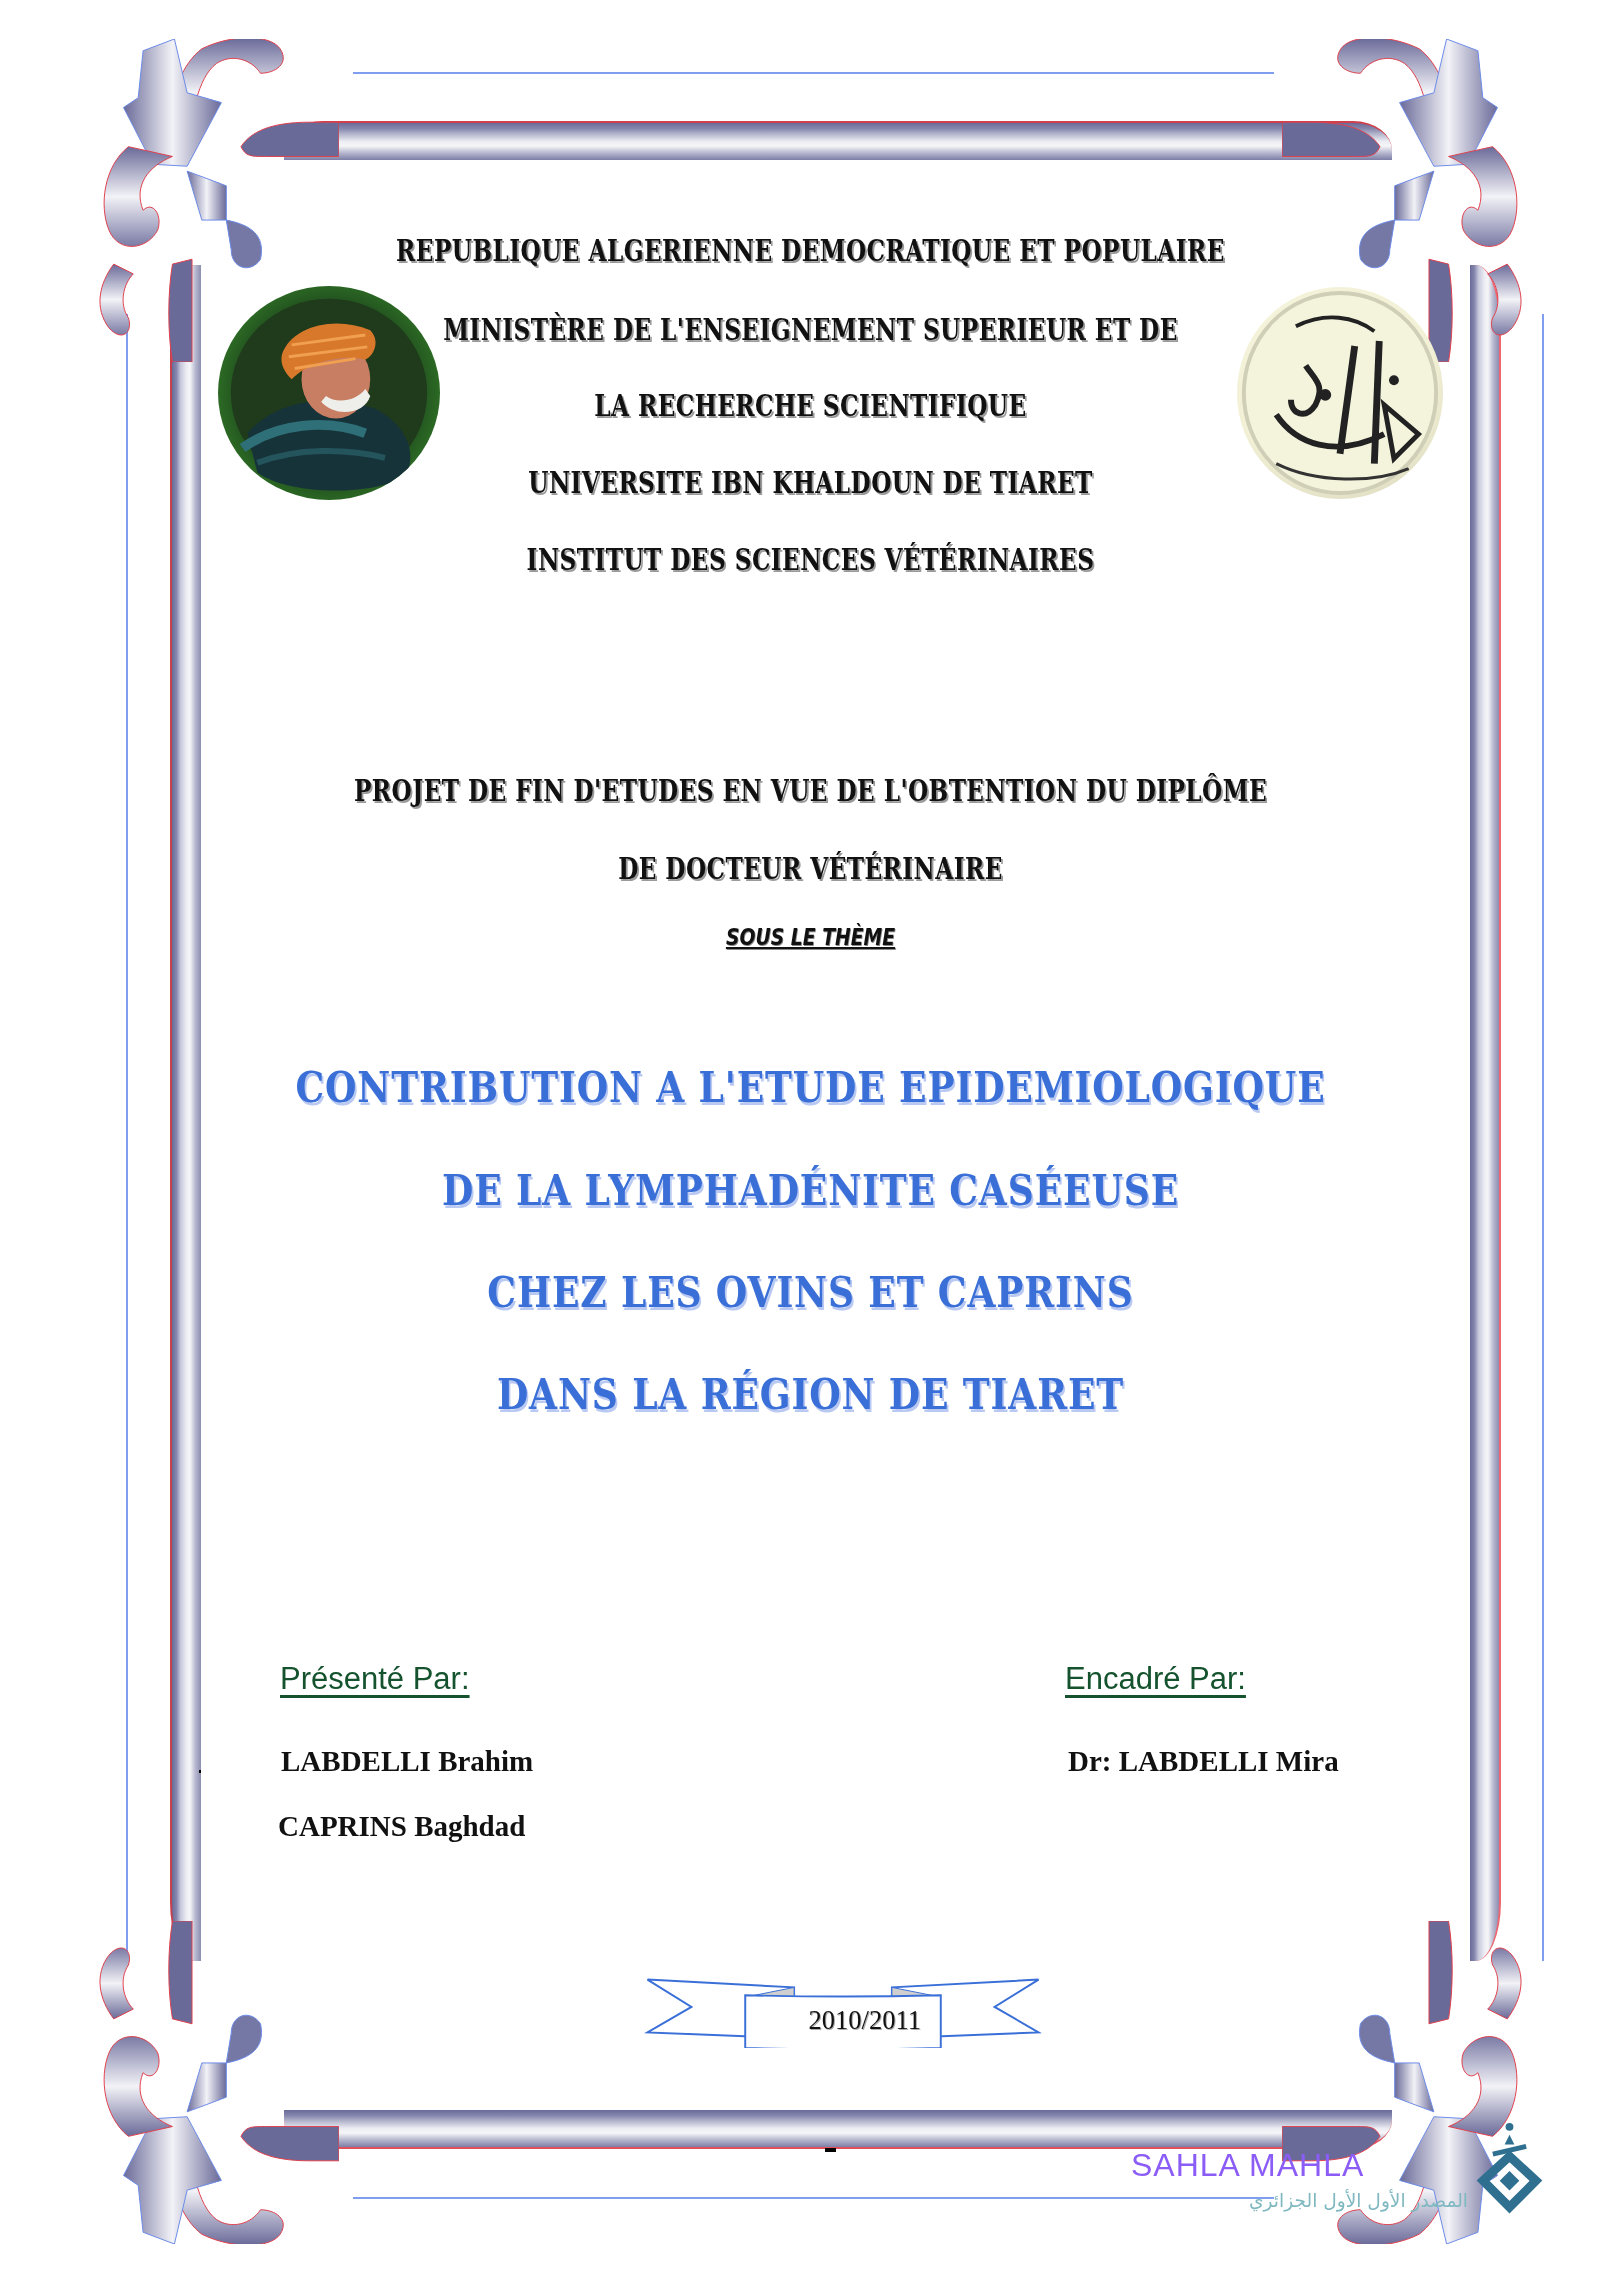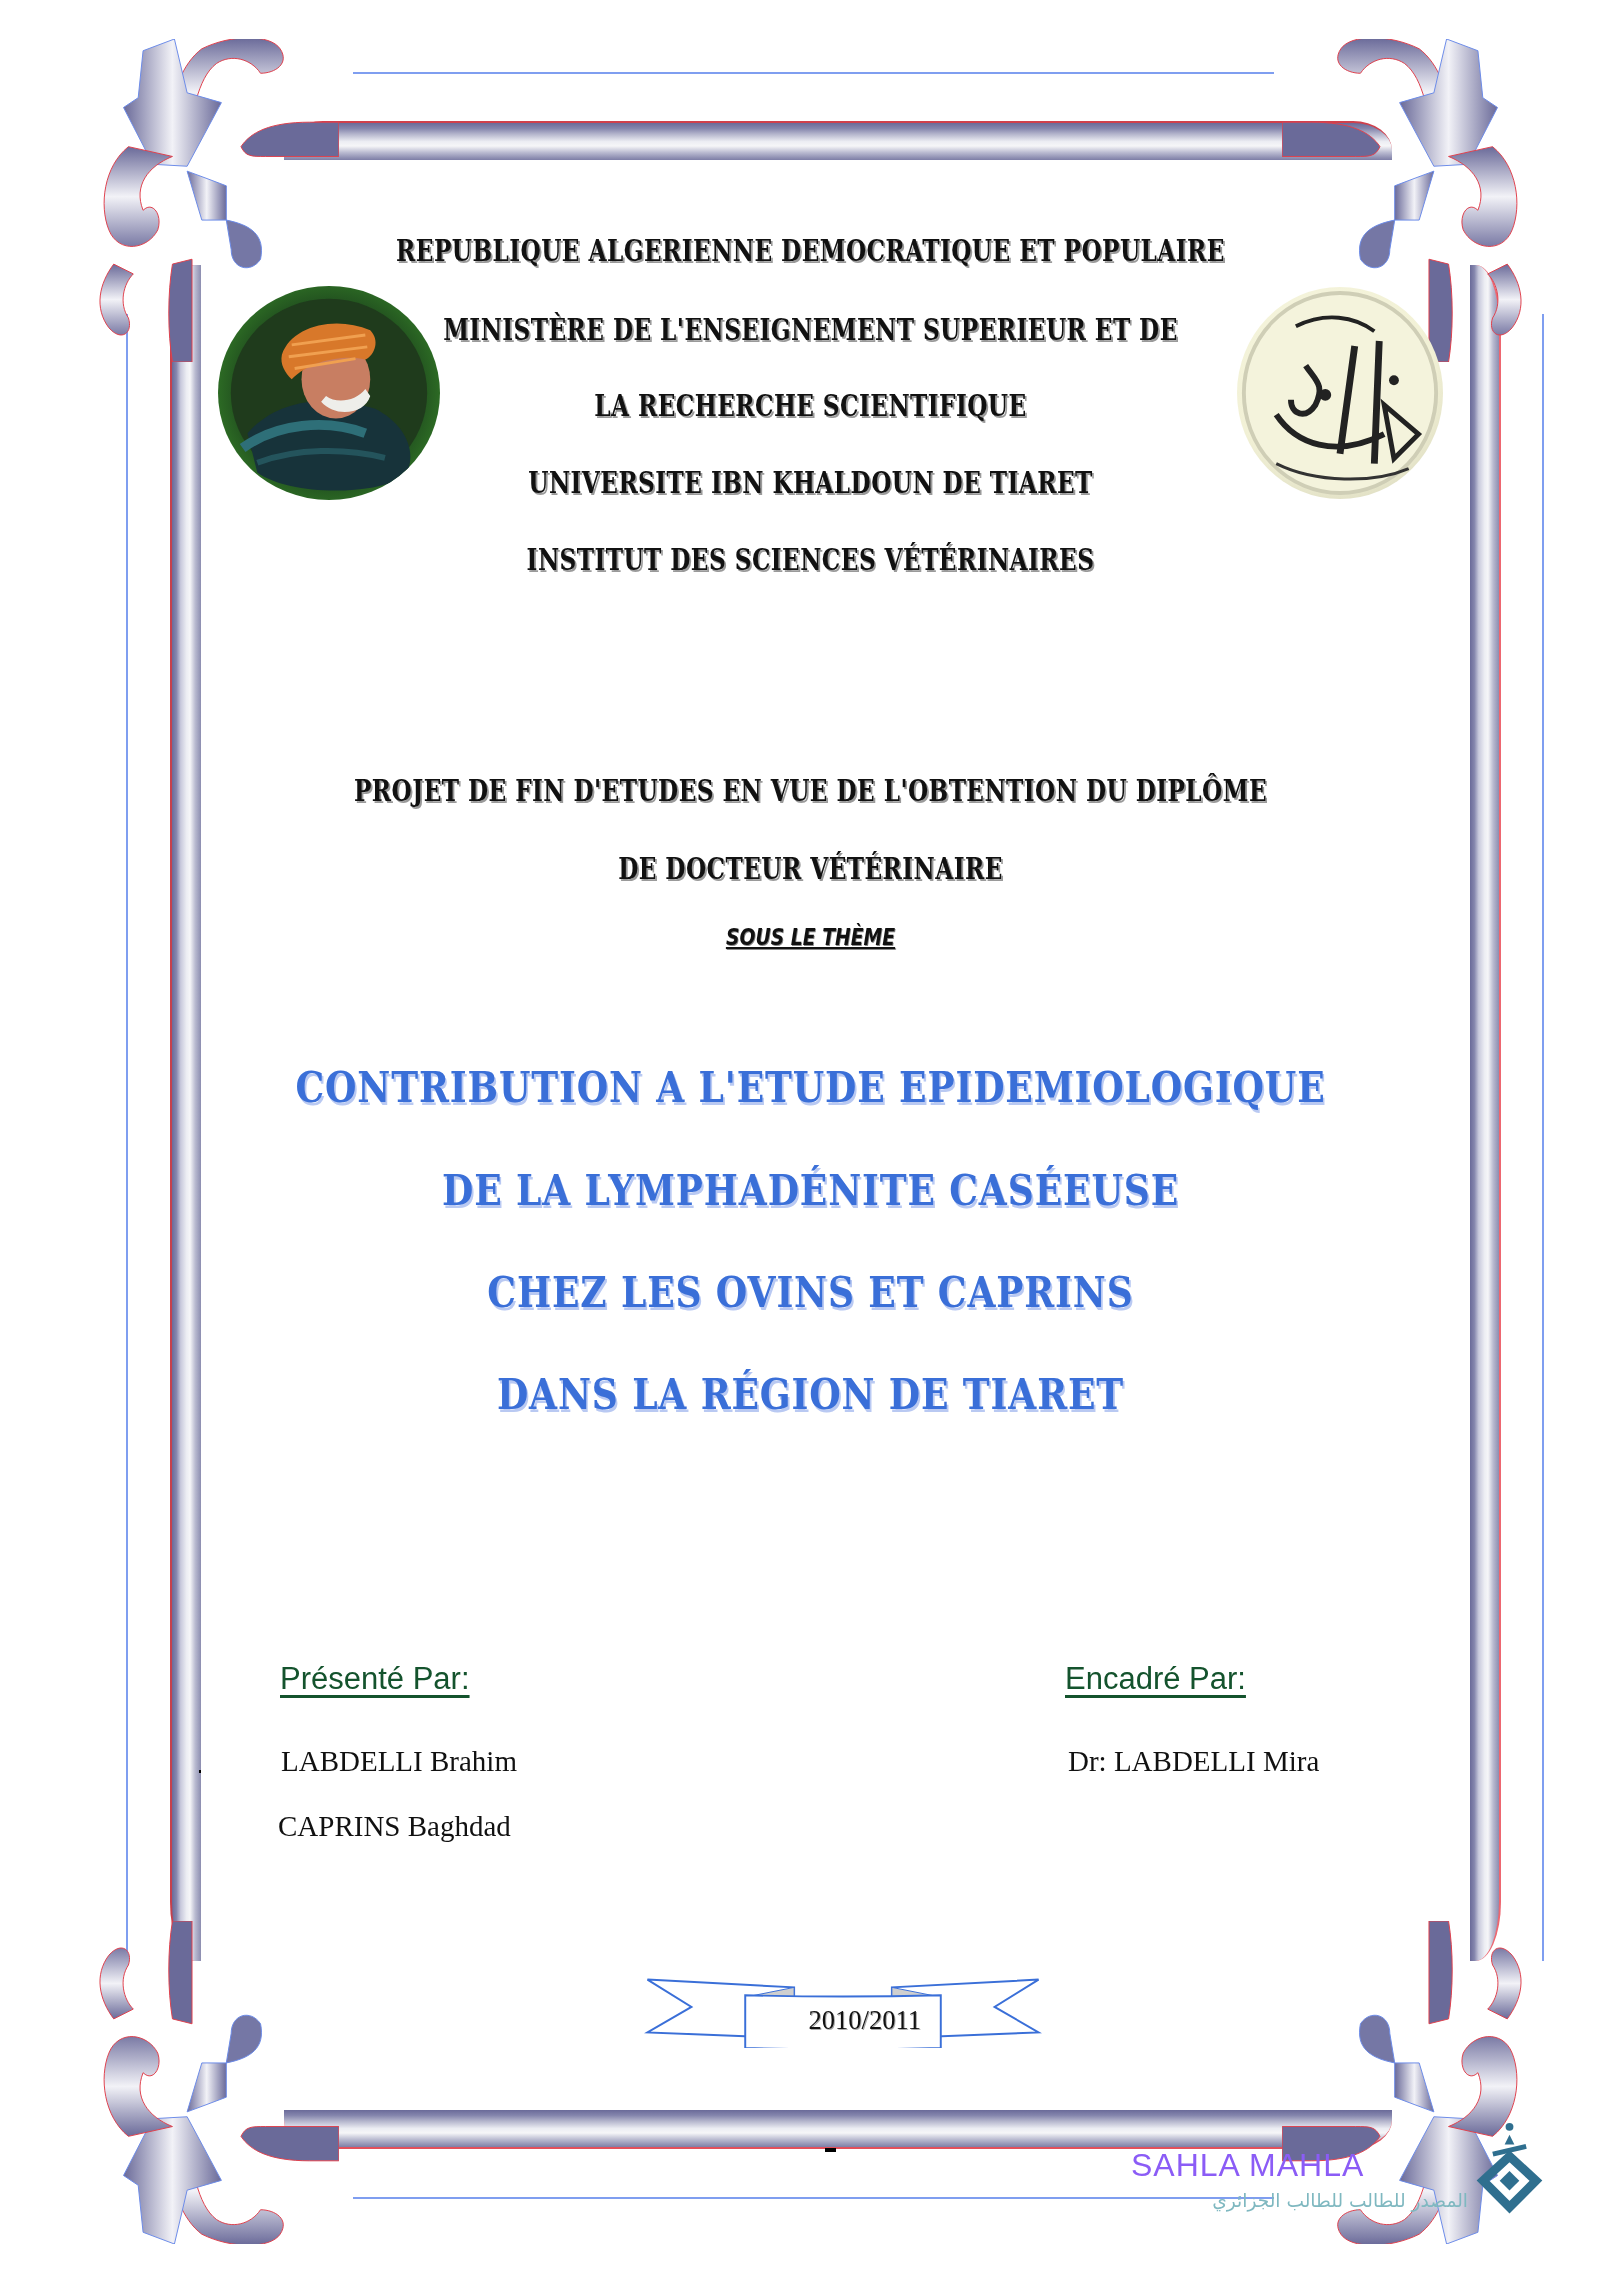--- a/index.html
+++ b/index.html
@@ -73,21 +73,21 @@
     .title-4 { top: 1369px; }
 
     .label-ul {
       position: absolute; font-family: "Liberation Sans", sans-serif; font-size: 31px;
       color: #14532d; text-decoration: underline; text-underline-offset: 5.9px;
     }
     .presented-label { left: 280px; top: 1661px; }
     .supervised-label { left: 1065px; top: 1661px; }
 
     .name {
-      position: absolute; font-family: "Liberation Serif", serif; font-weight: normal;
+      position: absolute; font-family: "Liberation Serif", serif; font-weight: bold;
       font-size: 29px; color: #111;
     }
     .student-1 { left: 281px; top: 1745px; }
     .student-2 { left: 278px; top: 1810px; }
     .supervisor { left: 1068px; top: 1745px; }
 
     
     .ribbon { position: absolute; left: 637px; top: 1960px; width: 412px; height: 88px; }
     .year {
       position: absolute; left: 745px; top: 2005px; width: 176px; text-align: right;
@@ -226,21 +226,21 @@
     <path d="M410,20 L260,28 L260,80 L410,74 L365,48 Z" fill="#ffffff" stroke="#3a6fd8" stroke-width="2"></path>
     <path d="M160,28 L160,38 L110,38 Z" fill="#cfcfcf" stroke="#3a6fd8" stroke-width="1"></path>
     <path d="M260,28 L260,38 L310,38 Z" fill="#cfcfcf" stroke="#3a6fd8" stroke-width="1"></path>
     <path d="M110,36 C180,38 240,38 310,36 L310,90 C240,92 180,92 110,90 Z" fill="#ffffff" stroke="#3a6fd8" stroke-width="2"></path>
   </svg>
   <div class="year">2010/2011</div>
 
   <div class="page-mark"></div>
 
   <div class="watermark-text">SAHLA MAHLA</div>
-  <div class="watermark-sub">المصدر للطالب للطالب الجزائري</div>
+  <div class="watermark-sub">المصدر الأول الأول الجزائري</div>
   <svg class="watermark-logo" viewBox="0 0 70 100">
     <circle cx="35" cy="10" r="4" fill="#2f6f8f"></circle>
     <path d="M35,18 L40,28 L30,28 Z" fill="#2f6f8f"></path>
     <path d="M18,38 L52,30" stroke="#2f6f8f" stroke-width="5"></path>
     <path d="M35,40 L62,65 L35,92 L8,65 Z" fill="none" stroke="#2f6f8f" stroke-width="9"></path>
     <path d="M35,55 L45,65 L35,75 L25,65 Z" fill="#2f6f8f"></path>
   </svg>
 </div>
 
 

